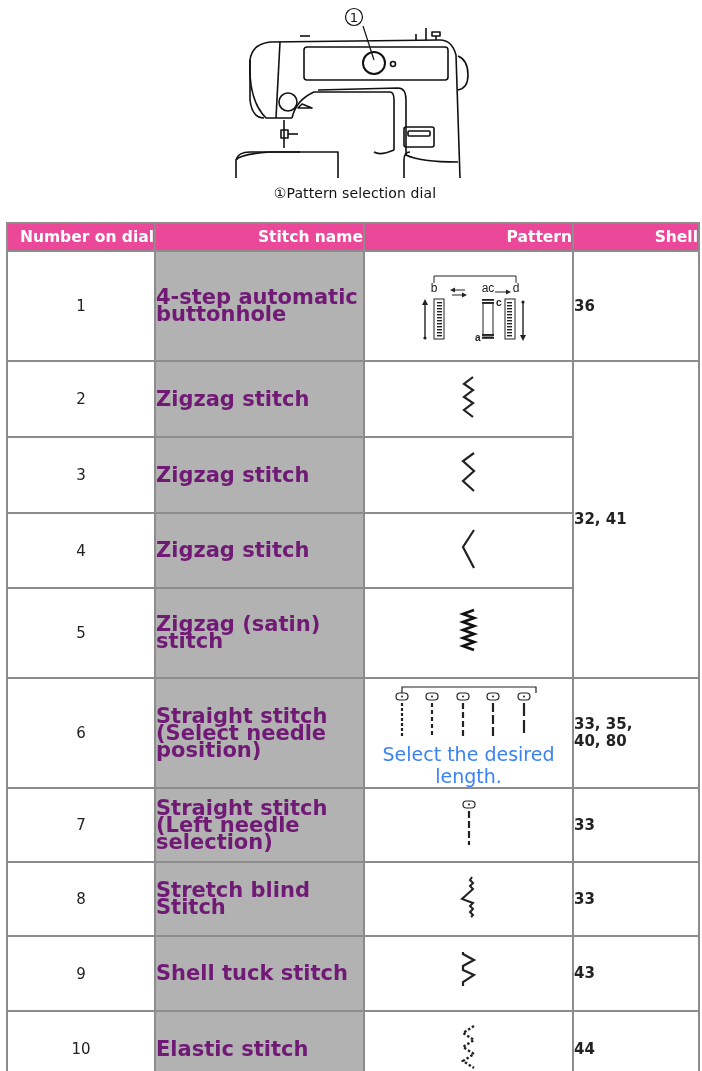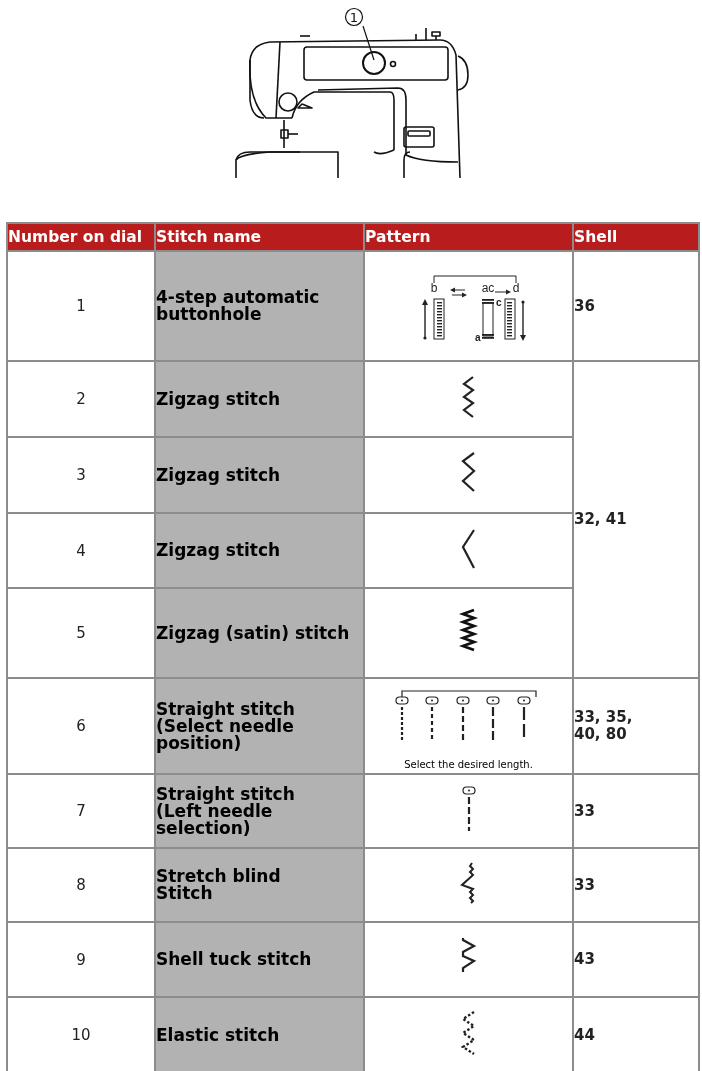--- a/index.html
+++ b/index.html
@@ -7,28 +7,28 @@
          font-family: "DejaVu Sans", "Liberation Sans", sans-serif; color: #111; }
   .figure { position: absolute; left: 230px; top: 0; width: 250px; height: 210px; }
   .figure svg { position: absolute; left: 0; top: 0; }
   .caption { position: absolute; left: 0; top: 185px; width: 250px; text-align: center;
              font-size: 14px; color: #111; letter-spacing: 0.1px; }
   .caption .circ { font-size: 14px; }
 
   table.stitch { position: absolute; left: 6px; top: 222px; width: 692px;
                  border-collapse: collapse; table-layout: fixed; }
   table.stitch th, table.stitch td { border: 2px solid #8c8c8c; padding: 0; }
-  table.stitch th { background: #b91c1c; color: #fff; font-weight: bold; font-size: 15.5px;
-                    height: 26px; text-align: left; border-color: #8c8c8c; }
+  table.stitch th { background: #ec4899; color: #fff; font-weight: bold; font-size: 15.5px;
+                    height: 26px; text-align: right; border-color: #8c8c8c; }
   td.num { text-align: center; font-size: 15px; color: #222; background: #fff; }
-  td.name { background: #b2b2b2; font-weight: bold; font-size: 17px; padding-left: 4px;
-            line-height: 17px; color: #000000; }
+  td.name { background: #b2b2b2; font-weight: bold; font-size: 21px; padding-left: 4px;
+            line-height: 17px; color: #701a75; }
   td.pat { background: #fff; text-align: center; vertical-align: middle; position: relative; }
   td.page { background: #fff; font-size: 15px; padding-left: 4px; color: #222; line-height: 17px; font-weight: bold; }
-  .patnote { font-size: 10px; color: #000000; display: block; margin-top: 12px; }
+  .patnote { font-size: 19px; color: #3b82f6; display: block; margin-top: 0px; }
 </style>
 </head>
 <body>
 
 <div class="figure">
   <svg width="250" height="185" viewBox="0 0 250 185">
     <g fill="none" stroke="#111" stroke-width="1.6" stroke-linejoin="round">
 
       <path d="M6 178 L6 160 Q8 152 20 152 L70 152"></path>
       <path d="M34 118 Q22 118 20 100 L20 60 Q22 44 40 42 L210 40 Q222 40 226 55 L230 178"></path>
@@ -66,20 +66,23 @@
       <path d="M72 104 L82 108 L68 108 Z"></path>
 
       <circle cx="144" cy="63" r="11" stroke-width="2"></circle>
       <circle cx="163" cy="64" r="2.5"></circle>
 
       <line x1="133" y1="26" x2="144" y2="60" stroke-width="1.2"></line>
       <circle cx="124" cy="17" r="8.5" stroke-width="1.2"></circle>
     </g>
     <text x="124" y="22" font-size="13" text-anchor="middle" fill="#111">1</text>
   </svg>
+  <div class="caption">
+    <span class="circ">①</span><span>Pattern selection dial</span>
+  </div>
 </div>
 
 <table class="stitch">
   <colgroup>
     <col style="width:148px">
       <col style="width:209px">
       <col style="width:209px">
       <col style="width:126px">
   </colgroup>
   <thead>

